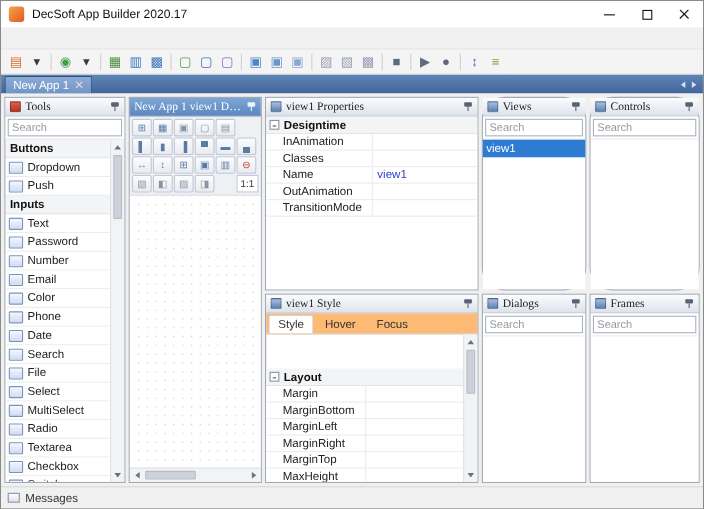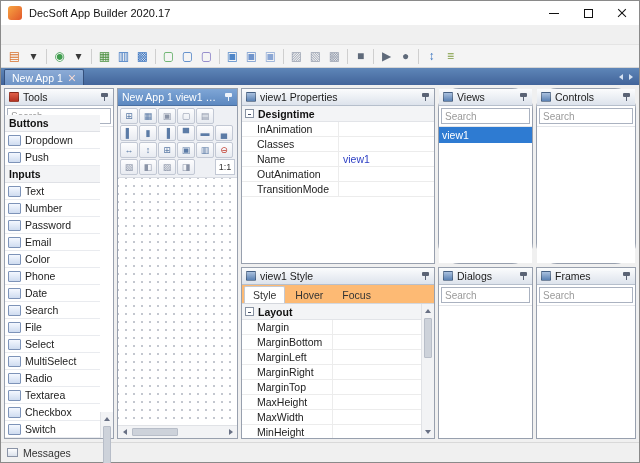--- a/index.html
+++ b/index.html
@@ -41,38 +41,38 @@
   .tri.up{border-left:3px solid transparent;border-right:3px solid transparent;border-bottom:4px solid #687084;}
   .tri.down{border-left:3px solid transparent;border-right:3px solid transparent;border-top:4px solid #687084;}
   .tri.left{border-top:3px solid transparent;border-bottom:3px solid transparent;border-right:4px solid #687084;}
   .tri.right{border-top:3px solid transparent;border-bottom:3px solid transparent;border-left:4px solid #687084;}
   .tri.light.left{border-right-color:#d6e2f2;}
   .tri.light.right{border-left-color:#d6e2f2;}
 
   
   .main{flex:1;display:flex;gap:3px;padding:3px;min-height:0;background:#f0f0f0;}
   .panel{background:#fff;border:1px solid #98a0ae;display:flex;flex-direction:column;min-height:0;min-width:0;}
-  .panel-header{height:17px;flex:0 0 auto;background:linear-gradient(#fbfcfd,#dde3ec);border-bottom:1px solid #b6bfcc;display:flex;align-items:center;gap:4px;padding:0 4px;font-size:10.5px;color:#1c1c1c;white-space:nowrap;overflow:hidden;}
+  .panel-header{height:17px;flex:0 0 auto;background:linear-gradient(#fbfcfd,#dde3ec);border-bottom:1px solid #b6bfcc;display:flex;align-items:center;gap:4px;padding:0 4px;font-size:10.5px;color:#1c1c1c;white-space:nowrap;overflow:hidden;font-family:Liberation Serif, serif;}
   .panel-header.active{background:linear-gradient(#7fa6d6,#5c88c0);color:#fff;border-bottom-color:#4a6fa0;}
   .ph-title{overflow:hidden;text-overflow:ellipsis;white-space:nowrap;}
   .ph-icon{width:10px;height:10px;flex:0 0 auto;border:1px solid rgba(0,0,0,.28);border-radius:1px;}
   .ph-icon.toolbox{background:linear-gradient(#e0604a,#b43324);}
   .ph-icon.cube{background:linear-gradient(#a9c0de,#5b82b4);}
   .pin{margin-left:auto;width:9px;height:10px;position:relative;flex:0 0 auto;}
   .pin::before{content:"";position:absolute;top:1px;left:1px;width:7px;height:4px;background:#5a6375;border-radius:1px;}
   .pin::after{content:"";position:absolute;top:5px;left:4px;width:1px;height:4px;background:#5a6375;}
   .panel-header.active .pin::before,.panel-header.active .pin::after{background:#eef3fa;}
 
   .search-row{padding:2px;border-bottom:1px solid #e4e6ea;flex:0 0 auto;background:#fff;}
   .search-row input{width:100%;height:16px;border:1px solid #aab2c0;font-size:10px;padding:0 3px;font-family:inherit;color:#333;outline:none;}
   .search-row input::placeholder{color:#9a9a9a;}
 
   
   .tools-panel{width:110px;flex:0 0 auto;}
-  .tools-body{flex:1;display:flex;min-height:0;align-items:flex-end;}
+  .tools-body{flex:1;display:flex;min-height:0;}
   .tools-list{flex:1;overflow:hidden;min-width:0;}
   .group-header{height:17px;line-height:16px;font-weight:bold;font-size:10.5px;padding-left:4px;background:#f3f4f6;border-bottom:1px solid #dfe1e6;color:#111;}
   .tool-item{height:17px;display:flex;align-items:center;gap:4px;padding-left:3px;border-bottom:1px solid #e9ebef;background:#fff;font-size:10.5px;color:#222;}
   .tool-ico{width:13px;height:11px;flex:0 0 auto;border:1px solid #7d93b8;background:linear-gradient(#f4f8ff,#cfdcf0);border-radius:1px;}
 
   
   .vscroll{width:13px;flex:0 0 auto;background:#f2f3f5;border-left:1px solid #e0e2e6;display:flex;flex-direction:column;align-items:center;}
   .vscroll .sb-btn{height:13px;display:flex;align-items:center;justify-content:center;width:100%;}
   .sb-track{flex:1;width:100%;position:relative;}
   .sb-thumb{position:absolute;top:1px;left:2px;right:2px;height:58px;background:#cdd2da;border:1px solid #b7bdc8;border-radius:1px;}
@@ -100,21 +100,21 @@
   .collapse-icon{width:9px;height:9px;border:1px solid #8892a2;background:#fff;position:relative;flex:0 0 auto;}
   .collapse-icon::after{content:"";position:absolute;left:2px;right:2px;top:3.5px;height:1px;background:#44506a;}
   .prop-grid{flex:1;overflow:hidden;background:#fff;min-height:0;}
   .prop-row{height:15px;display:grid;grid-template-columns:1fr 1fr;border-bottom:1px solid #ececec;align-items:stretch;font-size:10.5px;}
   .prop-name{padding-left:15px;color:#222;display:flex;align-items:center;overflow:hidden;white-space:nowrap;}
   .prop-value{border-left:1px solid #ececec;display:flex;align-items:center;padding-left:4px;color:#2d3fc4;overflow:hidden;white-space:nowrap;}
   .style-tabs{height:19px;flex:0 0 auto;background:#fdba74;border-bottom:1px solid #d4d7dd;display:flex;align-items:flex-end;padding:2px 2px 0;gap:1px;}
   .stab{height:17px;padding:0 8px;display:flex;align-items:center;font-size:10.5px;color:#333;border:1px solid transparent;border-bottom:none;}
   .stab.active{background:#fff;border-color:#c4c9d2;border-radius:2px 2px 0 0;}
   .style-body{flex:1;display:flex;min-height:0;}
-  .style-rows{flex:1;display:flex;flex-direction:column;min-width:0;min-height:0;}
+  .style-rows{flex:1;display:flex;flex-direction:column;min-width:0;min-height:0;margin-top:31px;}
 
   
   .views-col{width:95px;flex:0 0 auto;display:flex;flex-direction:column;gap:3px;min-height:0;}
   .last-col{flex:1;display:flex;flex-direction:column;gap:3px;min-width:0;min-height:0;}
   .views-panel,.controls-panel{height:176px;flex:0 0 auto;border-radius:21px;}
   .dialogs-panel,.frames-panel{flex:1;}
   .list-body{flex:1;background:#fff;min-height:0;}
   .view-item{height:16px;line-height:16px;padding-left:3px;font-size:10.5px;color:#222;}
   .view-item.selected{background:#2e7bd2;color:#fff;}
 
@@ -262,25 +262,25 @@
   </div>
             </div>
           <div class="group-header">Inputs</div>
           <div>
               <div class="tool-item">
     <span class="tool-ico"></span>
     <span class="tool-label">Text</span>
   </div>
               <div class="tool-item">
     <span class="tool-ico"></span>
+    <span class="tool-label">Password</span>
+  </div>
+              <div class="tool-item">
+    <span class="tool-ico"></span>
     <span class="tool-label">Number</span>
-  </div>
-              <div class="tool-item">
-    <span class="tool-ico"></span>
-    <span class="tool-label">Password</span>
   </div>
               <div class="tool-item">
     <span class="tool-ico"></span>
     <span class="tool-label">Email</span>
   </div>
               <div class="tool-item">
     <span class="tool-ico"></span>
     <span class="tool-label">Color</span>
   </div>
               <div class="tool-item">

